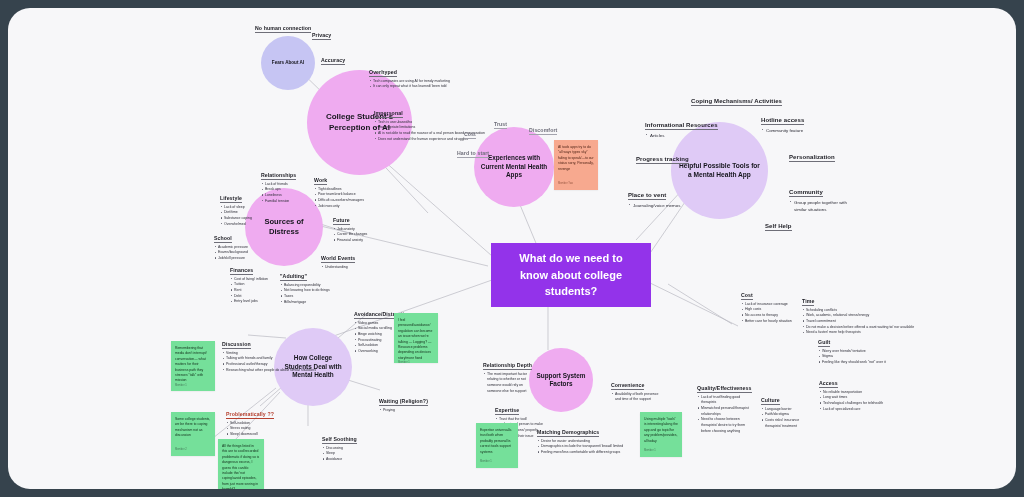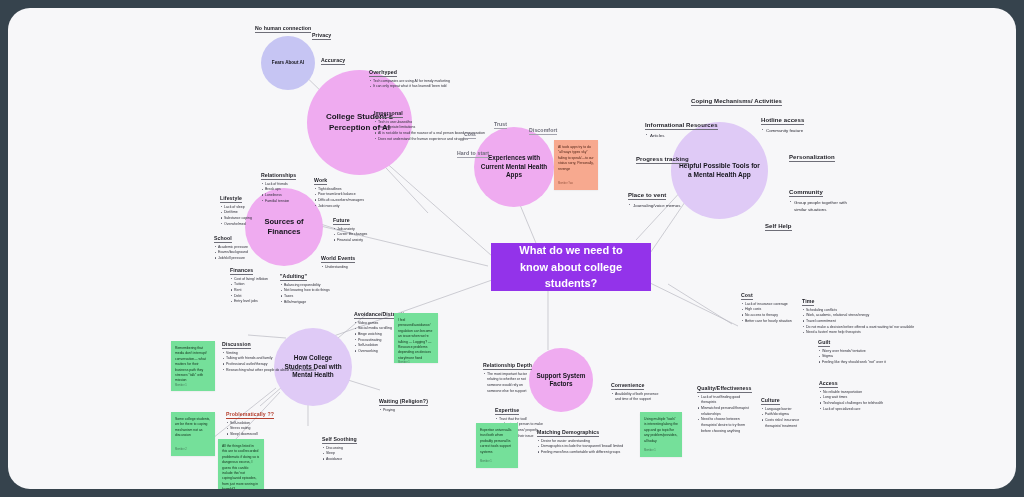--- a/index.html
+++ b/index.html
@@ -104,42 +104,42 @@
         <line x1="330" y1="330" x2="360" y2="305"></line>
         <line x1="278" y1="330" x2="240" y2="327"></line>
         <line x1="340" y1="372" x2="372" y2="382"></line>
         <line x1="300" y1="384" x2="300" y2="418"></line>
         <line x1="282" y1="372" x2="252" y2="398"></line>
         <line x1="268" y1="380" x2="205" y2="430"></line>
         <line x1="272" y1="384" x2="212" y2="448"></line>
       </g>
     </svg>
 
-    <div class="central" style="left:483px;top:235px;width:160px;height:48px;">
+    <div class="central" style="left:483px;top:235px;width:160px;height:64px;">
       <span>What do we need to know about college students?</span>
     </div>
 
     <div class="node n-peri" style="left:253px;top:28px;width:54px;height:54px;font-size:4.6px;">
       <span>Fears About AI</span>
     </div>
 
     <div class="node n-pink" style="left:299px;top:62px;width:105px;height:105px;font-size:8px;">
       <span>College Student's Perception of AI</span>
     </div>
 
     <div class="node n-pink" style="left:466px;top:119px;width:80px;height:80px;font-size:6.4px;">
       <span>Experiences with Current Mental Health Apps</span>
     </div>
 
     <div class="node n-violet" style="left:663px;top:114px;width:97px;height:97px;font-size:6.6px;">
       <span>Helpful Possible Tools for a Mental Health App</span>
     </div>
 
     <div class="node n-pink" style="left:237px;top:180px;width:78px;height:78px;font-size:7.6px;">
-      <span>Sources of Finances</span>
+      <span>Sources of Distress</span>
     </div>
 
     <div class="node n-violet" style="left:266px;top:320px;width:78px;height:78px;font-size:6.4px;">
       <span>How College Students Deal with Mental Health</span>
     </div>
 
     <div class="node n-pink" style="left:521px;top:340px;width:64px;height:64px;font-size:6.4px;">
       <span>Support System Factors</span>
     </div>
 

